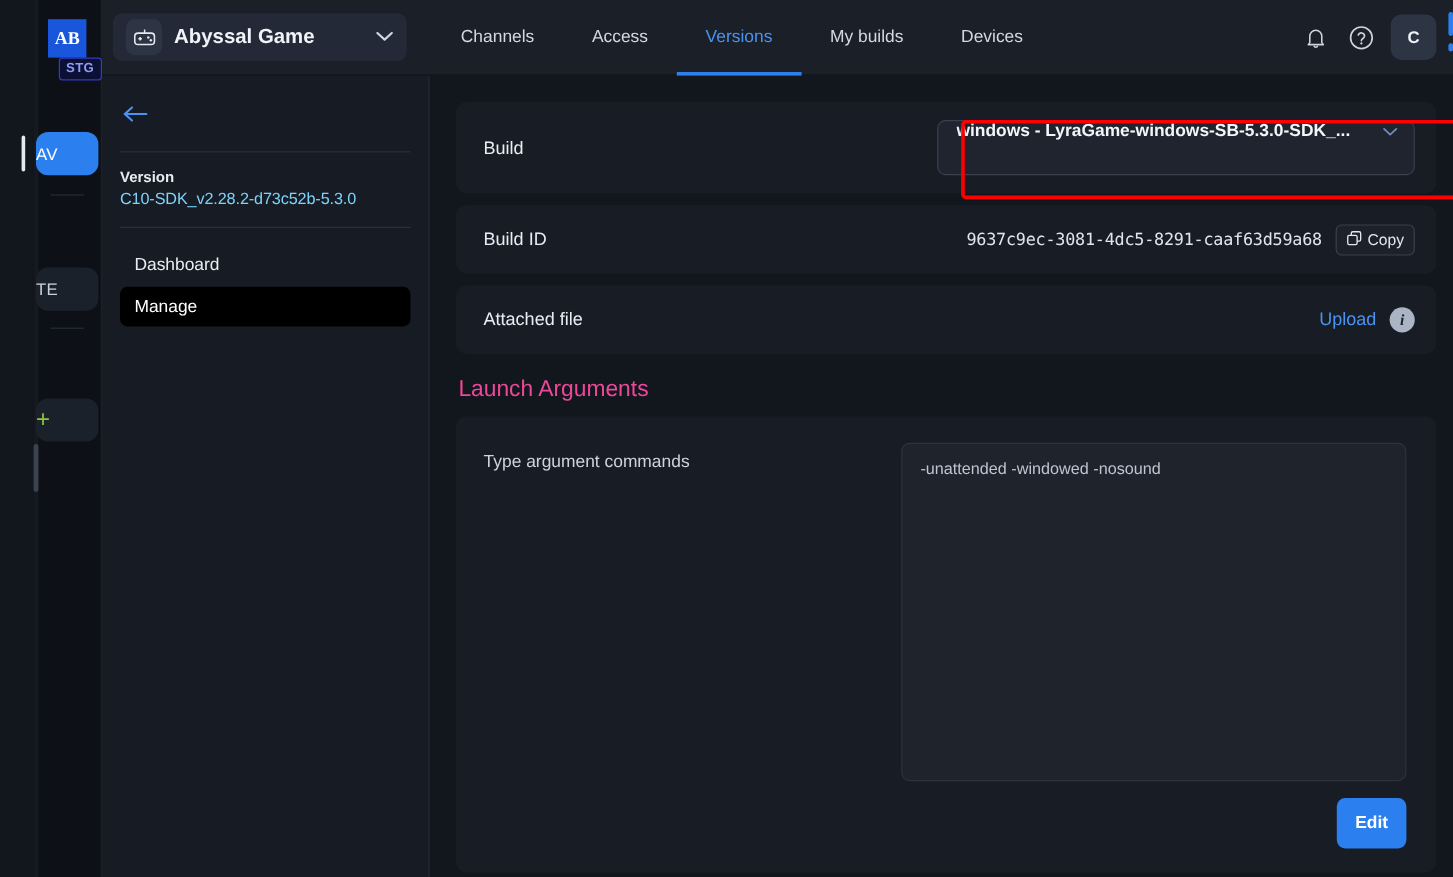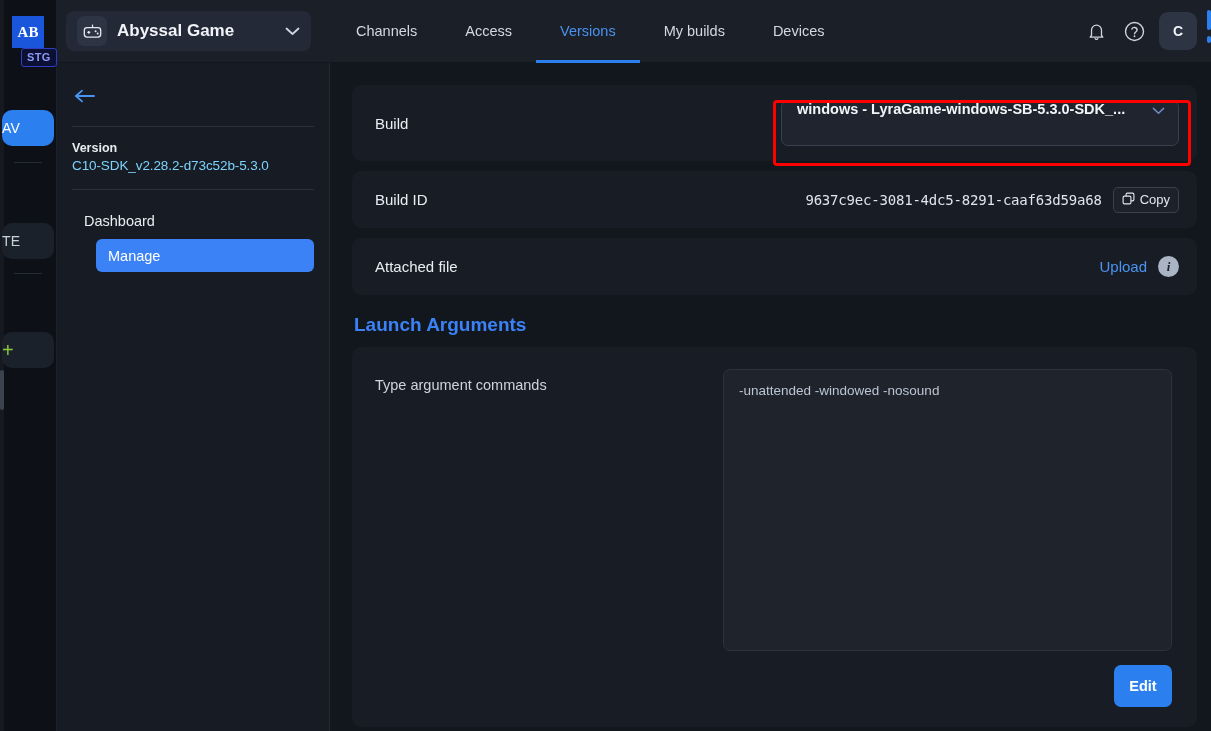--- a/index.html
+++ b/index.html
@@ -2,21 +2,21 @@
 <html><head>
 <meta charset="utf-8">
 <style>
   * { box-sizing: border-box; margin: 0; padding: 0; }
   html, body {
     width: 1211px; height: 731px;
     background: #12161d;
     font-family: "Liberation Sans", sans-serif;
     overflow: hidden;
   }
-  #app { position: relative; width: 1211px; height: 731px; display: flex; }
+  #app { position: relative; width: 1211px; height: 731px; display: flex; padding-left: 28px; }
 
   
   .rail {
     width: 57px; height: 731px;
     background: #0d1117;
     display: flex; flex-direction: column; align-items: center;
     padding-top: 14px;
     position: relative;
     flex: 0 0 57px;
     border-right: 1px solid #1b212b;
@@ -140,21 +140,21 @@
   .side-sep { height: 1px; background: #2a313c; margin: 14px 0 0 0; }
   .ver-block { padding: 14px 0 0 0; }
   .ver-label { color: #e7ebf1; font-size: 12.5px; font-weight: 700; margin-bottom: 3px; }
   .ver-value { color: #7dd3fc; font-size: 13.5px; letter-spacing: -.1px; }
   .side-sep2 { height: 1px; background: #2a313c; margin: 16px 0 14px 0; }
   .side-item {
     height: 33px; border-radius: 6px;
     display: flex; align-items: center; padding: 0 12px;
     color: #e9edf3; font-size: 14.5px; margin-bottom: 2px;
   }
-  .side-item.active { background: #3b82f6; color: #ffffff; margin-left: 24px; }
+  .side-item.active { background: #000000; color: #ffffff; }
 
   
   .content { flex: 1 1 auto; min-width: 0; padding: 22px 14px 0 22px; overflow: hidden; position: relative; }
 
   .card {
     background: #181d25;
     border-radius: 9px;
     margin-bottom: 10px;
   }
   .row {
@@ -201,21 +201,21 @@
   .link { color: #4a93f0; font-size: 15px; }
   .info-dot {
     width: 21px; height: 21px; border-radius: 50%;
     background: #aab4c4; color: #1b212b;
     display: flex; align-items: center; justify-content: center;
     font-size: 13px; font-weight: 700; font-style: italic;
     font-family: "Liberation Serif", serif;
   }
 
   .section-title {
-    color: #3b82f6; font-size: 19px; font-weight: 700;
+    color: #ec4899; font-size: 19px; font-weight: 400;
     margin: 19px 0 11px 2px;
   }
   .args-card {
     background: #181d25; border-radius: 9px;
     padding: 22px 25px 20px 23px;
     display: flex; flex-direction: column;
     height: 380px;
   }
   .args-top { display: flex; gap: 18px; flex: 1 1 auto; min-height: 0; }
   .args-label { color: #cdd4de; font-size: 14.5px; padding-top: 8px; width: 330px; flex: 0 0 330px; }

